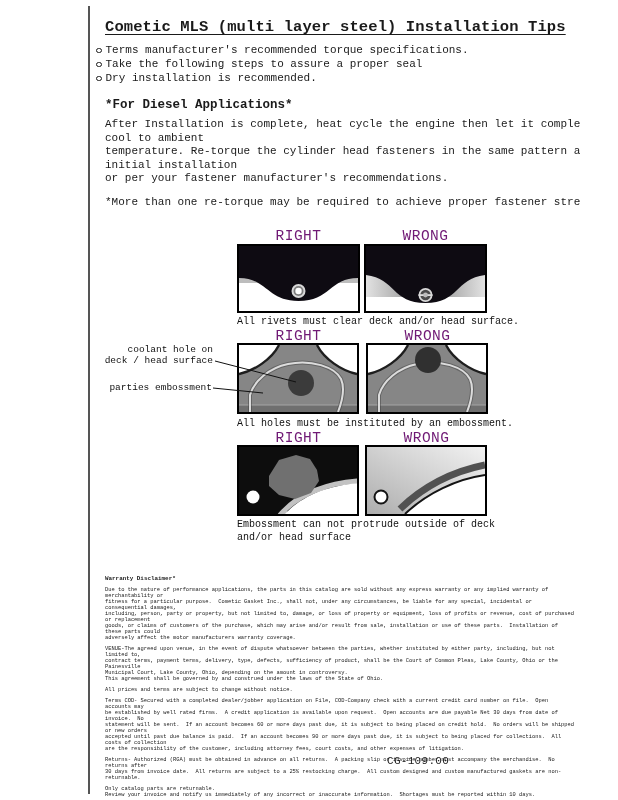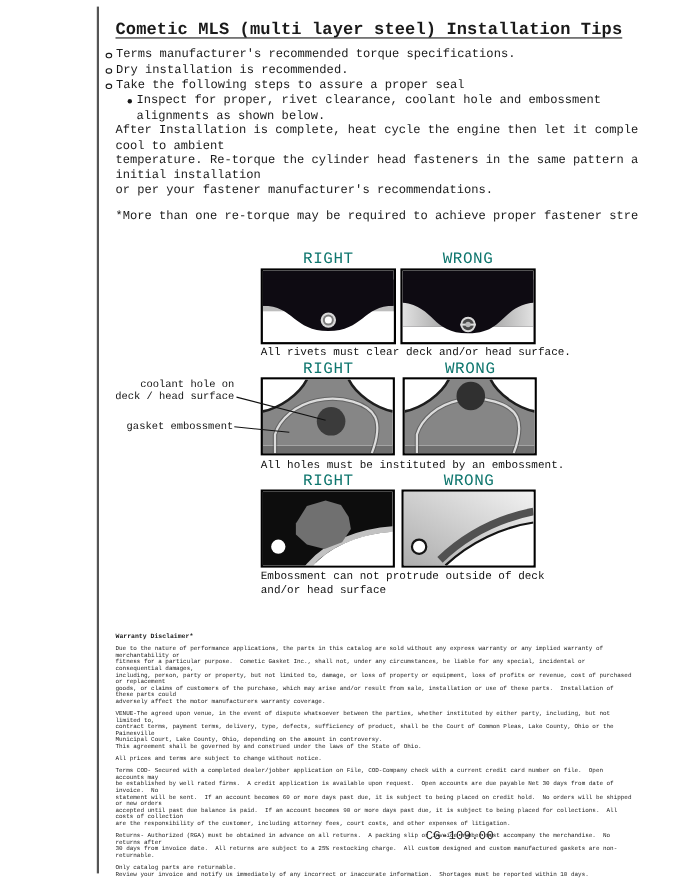--- a/index.html
+++ b/index.html
@@ -11,21 +11,21 @@
   .content-top{position:absolute;left:105px;top:18px;width:505px;}
   .doc-title{font-size:15.5px;font-weight:bold;text-decoration:underline;text-underline-offset:3px;margin:0 0 7px 0;letter-spacing:.1px;}
   .bullets{font-size:11px;line-height:14px;}
   .bullet-row{display:flex;align-items:flex-start;margin-left:-9px;}
   .sub-row{margin-left:11px;}
   .o-marker{flex:none;width:3.5px;height:3.5px;border:1px solid #1a1a1a;border-radius:50%;margin:4.5px 4px 0 0;}
   .dot-marker{flex:none;width:4px;height:4px;background:#1a1a1a;border-radius:50%;margin:4.5px 4px 0 0;}
   .diesel-heading{font-size:12.5px;font-weight:bold;margin:13px 0 6px 0;}
   .para{font-size:11px;line-height:13.5px;white-space:pre-line;margin:0 0 10px 0;}
   .note{font-size:11px;margin-top:2px;}
-  .rw-label{position:absolute;width:123px;text-align:center;font-size:14.5px;letter-spacing:.5px;color:#0f766e;}
+  .rw-label{position:absolute;width:123px;text-align:center;font-size:14.5px;letter-spacing:.5px;color:#701a75;}
   .diag-box{position:absolute;box-sizing:border-box;border:2px solid #000;background:#fff;display:block;}
   .caption{position:absolute;font-size:10px;line-height:13px;white-space:pre-line;color:#111;}
   .side-label{position:absolute;font-size:9.5px;line-height:11px;text-align:right;white-space:pre-line;color:#111;}
   .leader-overlay{position:absolute;pointer-events:none;}
 
   .fine-print{position:absolute;left:105px;top:575px;width:472px;color:#222;}
   .fp-heading{font-size:5.9px;font-weight:bold;margin:0 0 5px 0;}
   .fp-para{font-size:5.4px;line-height:6px;white-space:pre-wrap;margin:0 0 5px 0;}
   .footer-code{position:absolute;left:387px;top:755px;font-size:11px;letter-spacing:.3px;color:#222;}
 </style>
@@ -39,32 +39,29 @@
   <div class="content-top">
     <div class="doc-title">Cometic MLS (multi layer steel) Installation Tips</div>
 
     <div class="bullets">
       <div class="bullet-row">
         <span class="o-marker"></span>
         <span>Terms manufacturer's recommended torque specifications.</span>
       </div>
       <div class="bullet-row">
         <span class="o-marker"></span>
-        <span>Dry installation is recommended.</span>
+        <span>Take the following steps to assure a proper seal</span>
       </div>
       <div class="bullet-row">
         <span class="o-marker"></span>
-        <span>Take the following steps to assure a proper seal</span>
-      </div>
-      <div class="bullet-row sub-row">
-        <span class="dot-marker"></span>
-        <span>Inspect for proper, rivet clearance, coolant hole and embossment alignments as shown below.</span>
+        <span>Dry installation is recommended.</span>
       </div>
     </div>
 
+    <div class="diesel-heading">*For Diesel Applications*</div>
     <div class="para">After Installation is complete, heat cycle the engine then let it completely cool to ambient
 temperature. Re-torque the cylinder head fasteners in the same pattern as initial installation
 or per your fastener manufacturer's recommendations.</div>
     <div class="note">*More than one re-torque may be required to achieve proper fastener stretch*</div>
   </div>
 
   <span class="rw-label" style="left:237px;top:228px;">RIGHT</span>
   <span class="rw-label" style="left:364px;top:228px;">WRONG</span>
 
   <svg class="diag-box" style="left:237px;top:244px;width:123px;height:69px;" viewBox="0 0 119 65" aria-hidden="true">
@@ -96,21 +93,21 @@
     <circle cx="59.5" cy="49" r="2.4" fill="#bbbbbb"></circle>
   </svg>
 
   <div class="caption" style="left:237px;top:315px;">All rivets must clear deck and/or head surface.</div>
 
   <span class="rw-label" style="left:237px;top:328px;">RIGHT</span>
   <span class="rw-label" style="left:366px;top:328px;">WRONG</span>
 
   <div class="side-label" style="left:100px;top:344px;width:113px;">coolant hole on
 deck / head surface</div>
-  <div class="side-label" style="left:100px;top:382px;width:112px;">gasket embossment</div>
+  <div class="side-label" style="left:100px;top:382px;width:112px;">parties embossment</div>
 
   <svg class="diag-box" style="left:237px;top:343px;width:122px;height:71px;" viewBox="0 0 118 67" aria-hidden="true">
     <rect x="0" y="0" width="118" height="67" fill="#868686"></rect>
     <path d="M0,0 L40,0 C33,14 15,26 0,29 Z" fill="#ffffff"></path>
     <path d="M78,0 L118,0 L118,29 C103,26 85,14 78,0 Z" fill="#ffffff"></path>
     <path d="M40,0 C33,14 15,26 0,29" stroke="#1e1e1e" stroke-width="2.4" fill="none"></path>
     <path d="M78,0 C85,14 103,26 118,29" stroke="#1e1e1e" stroke-width="2.4" fill="none"></path>
     <rect x="0" y="60" width="118" height="7" fill="#6f6f6f"></rect>
     <line x1="0" y1="60" x2="118" y2="60" stroke="#a5a5a5" stroke-width="1"></line>
     <path d="M11,67 L11,50 C15,36 30,23 49,19 C72,14 96,22 102,34 C106,43 104,54 99,67" fill="none" stroke="#3b3b3b" stroke-width="4" opacity="0.45"></path>

